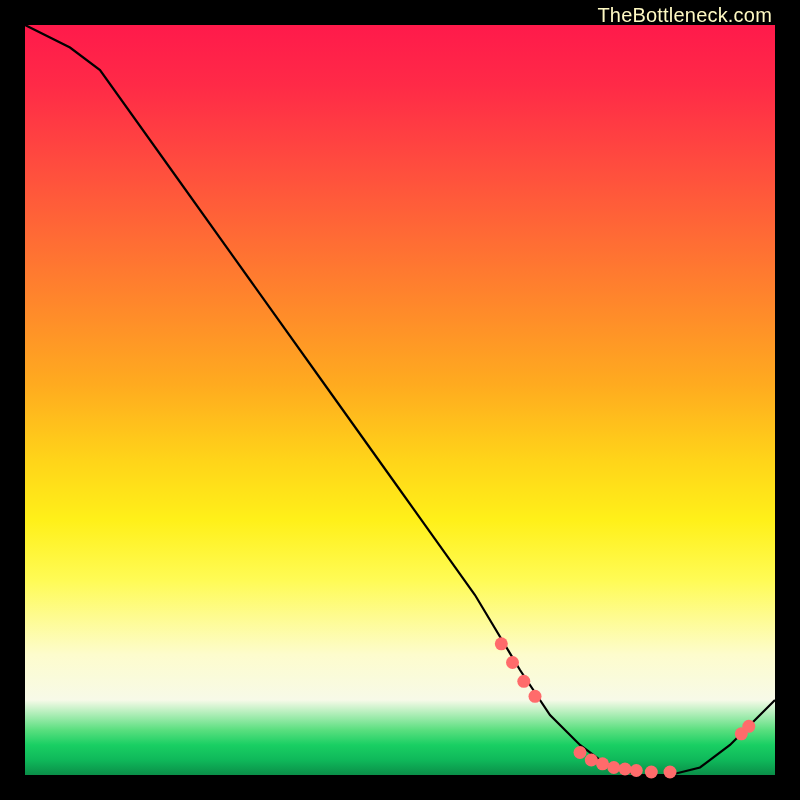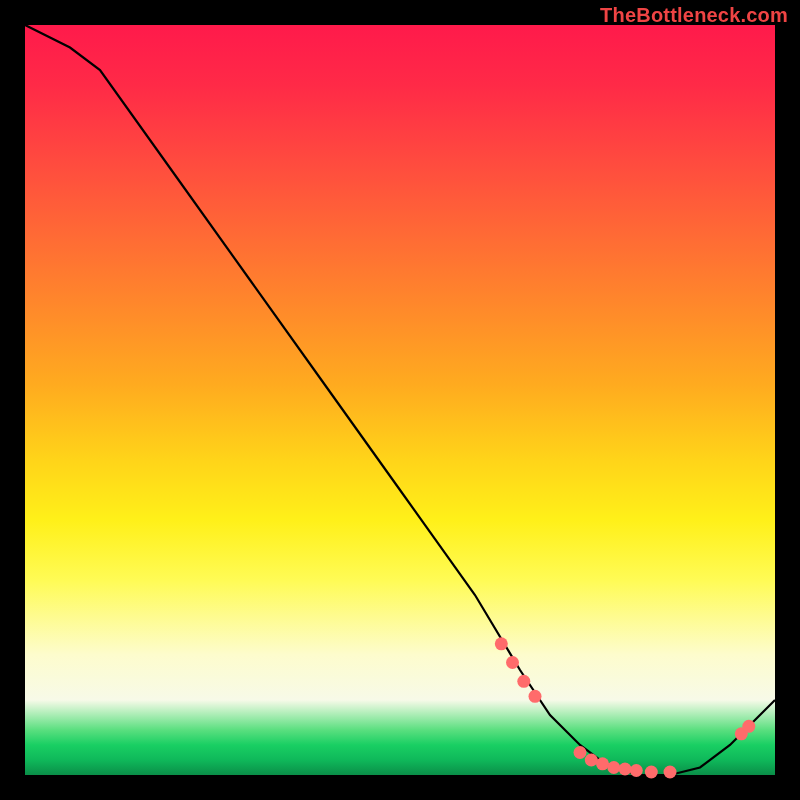--- a/index.html
+++ b/index.html
@@ -38,24 +38,24 @@
       #f7fae8 90%,
       #5adf7f 94%,
       #19cf63 96%,
       #0fb85a 98%,
       #0a8e48 100%
     );
   }
   .watermark {
     position: absolute;
     top: 4px;
-    right: 12px;
-    color: #ef4444;
+    right: 28px;
+    color: #fef9c3;
     font-size: 20px;
-    font-weight: 700;
+    font-weight: 400;
     letter-spacing: 0.2px;
     user-select: none;
   }
   svg.curve {
     position: absolute;
     left: 0;
     top: 0;
     width: 750px;
     height: 750px;
     overflow: visible;

